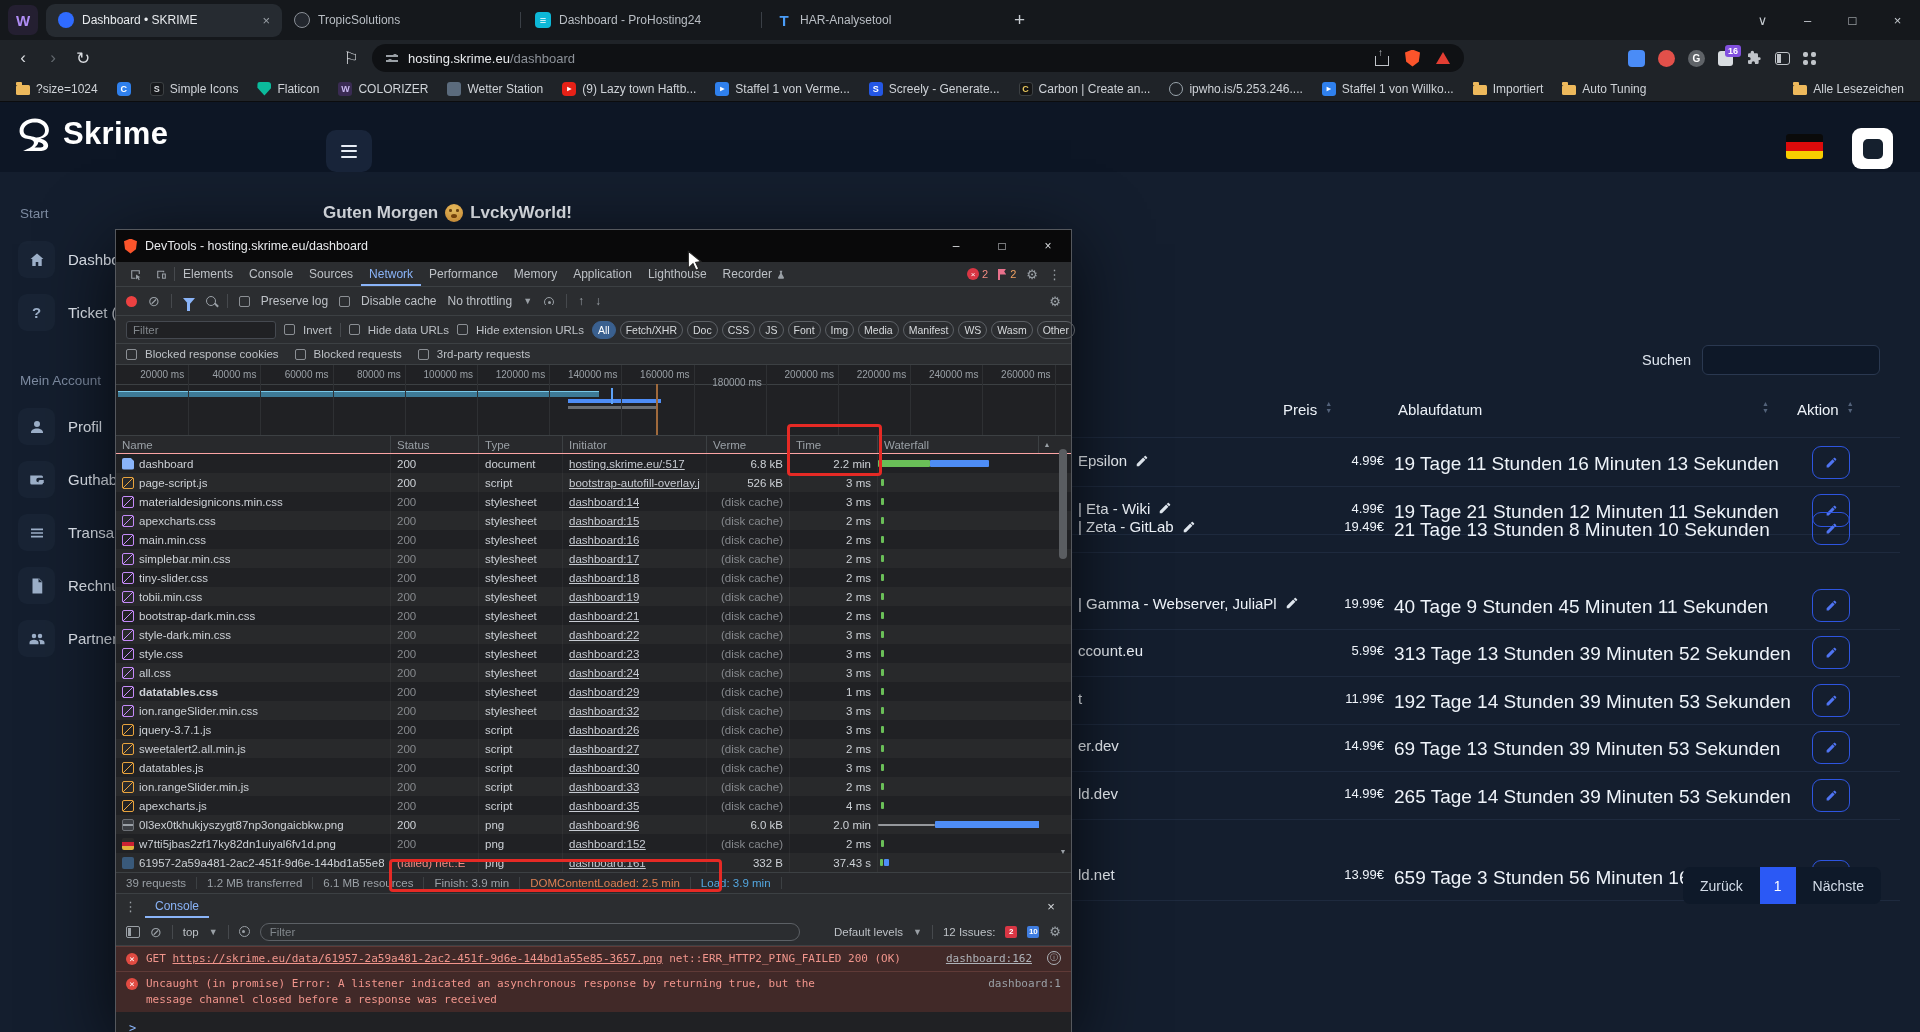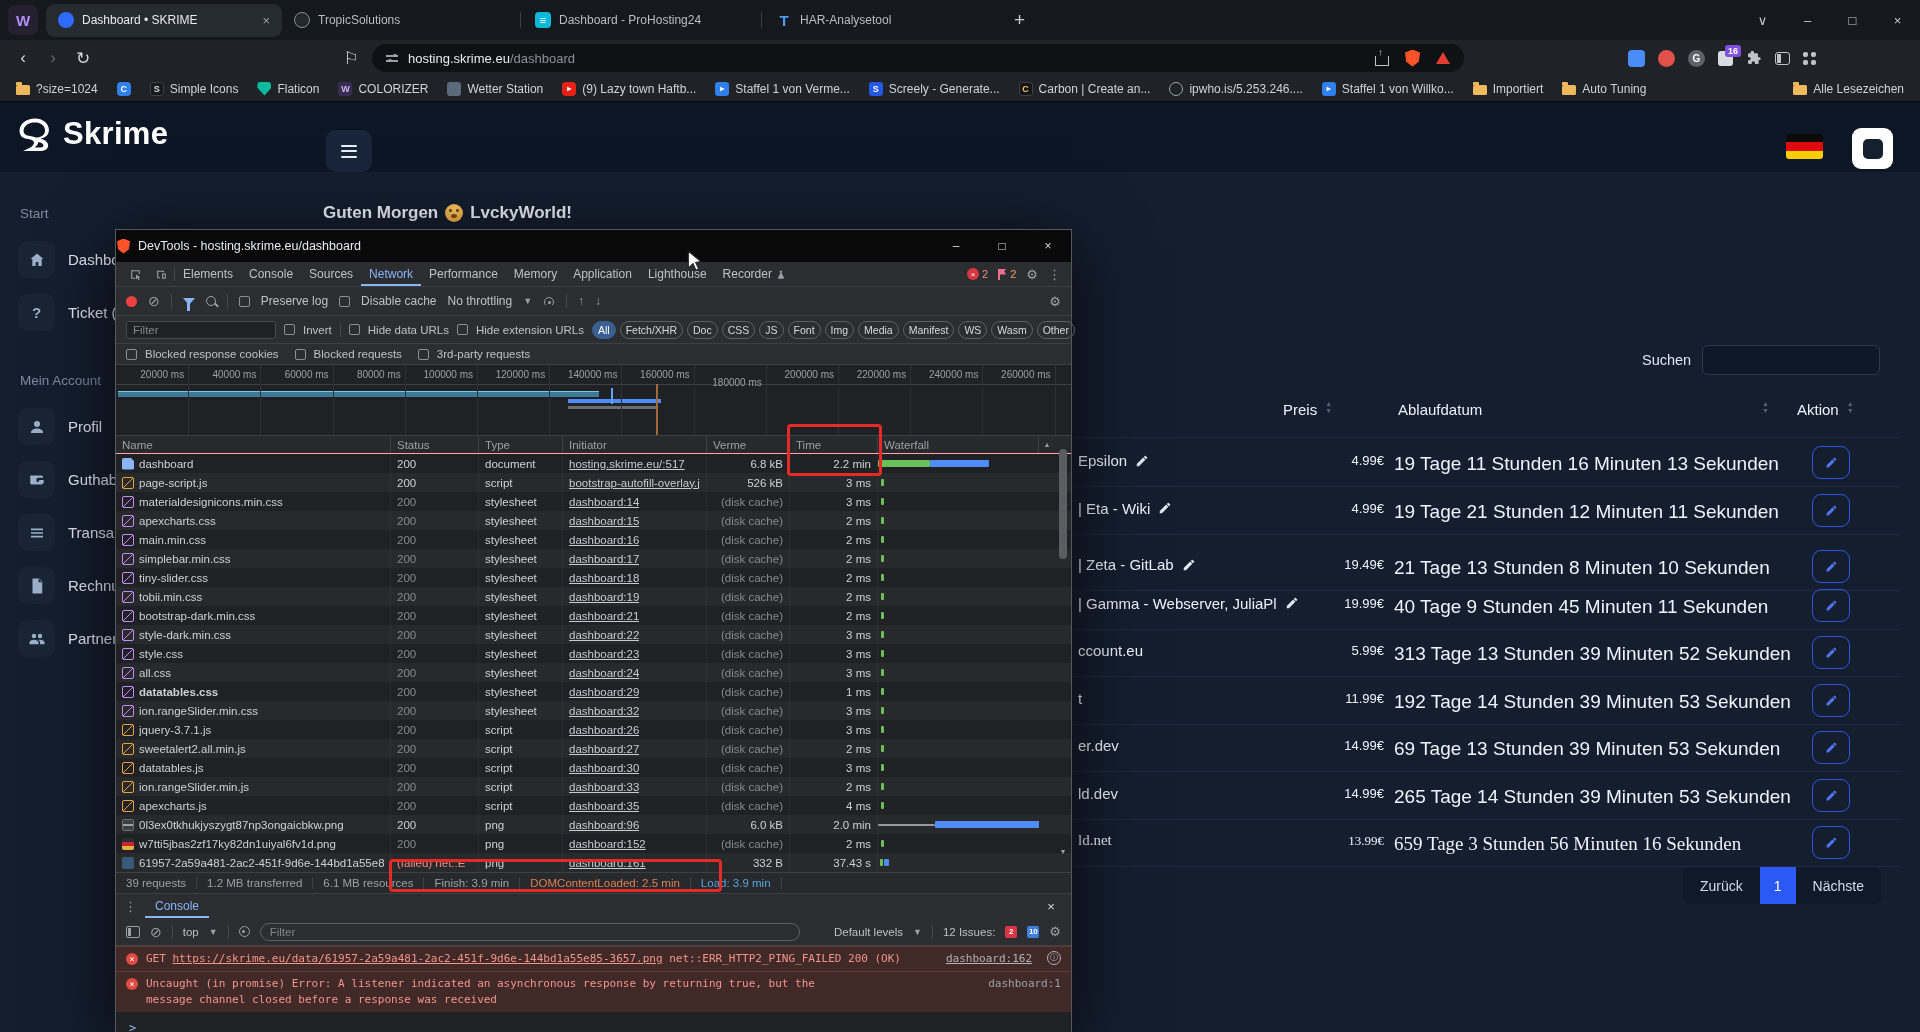--- a/index.html
+++ b/index.html
@@ -94,21 +94,21 @@
   .dname svg{width:14px;height:14px;fill:#dfe6ee}
   .dprice{position:absolute;left:150px;top:15px;width:170px;text-align:right;font-size:13px}
   .dexp{position:absolute;left:330px;top:15px;width:480px;font-size:19px}
   .dedit{position:absolute;left:748px;top:8px;width:38px;height:33px;border:1.5px solid #2e55e0;border-radius:9px;display:flex;align-items:center;justify-content:center;box-sizing:border-box}
   .dedit svg{width:13px;height:13px;fill:#4f74f2}
   #pager{position:absolute;top:867px;left:1683px;height:37px;display:flex;border-radius:7px;overflow:hidden;font-size:14px;background:#0e1929}
   .pg{padding:0 17px;display:flex;align-items:center;color:#d3dce8}
   .pg.cur{background:#2b59f5;color:#fff;padding:0 14px}
   
   #dev{position:absolute;left:116px;top:230px;width:955px;height:802px;background:#202124;outline:1px solid #55585d;box-shadow:0 14px 70px rgba(0,0,0,.72);font-size:12px}
-  #devtitle{height:32px;background:#09090a;display:flex;align-items:center;gap:8px;padding-left:1px;color:#e8eaed;font-size:12.5px}
+  #devtitle{height:32px;background:#09090a;display:flex;align-items:center;gap:8px;padding-left:8px;color:#e8eaed;font-size:12.5px}
   #devtitle .wbtns{margin-left:auto;display:flex;height:32px}
   #devtitle .wbtn{width:46px;display:flex;align-items:center;justify-content:center;color:#d8dbde;font-size:12px}
   #devtabs{height:24px;background:#2b2d30;border-bottom:1px solid #3c4043;display:flex;align-items:center;color:#bdc1c6;font-size:12px;padding-left:6px}
   .iico{width:26px;display:flex;justify-content:center;align-items:center;color:#9aa0a6}
   .dtab{padding:0 8px;height:100%;display:flex;align-items:center;gap:4px;white-space:nowrap}
   .dtab.sel{color:#8ab4f8;box-shadow:inset 0 -2px 0 #8ab4f8}
   #devtabs .right{margin-left:auto;display:flex;align-items:center;gap:10px;padding-right:10px}
   .cx{width:12px;height:12px;border-radius:50%;background:#d93644;color:#fff;font-size:8px;display:flex;align-items:center;justify-content:center}
   .bdg{display:flex;gap:3px;align-items:center;font-size:11px;color:#f28b82}
   .bdg.warn{color:#f0a263}
@@ -473,21 +473,21 @@
             </svg>
           </span></span>
         <span class="dprice">4.99€</span>
         <span class="dexp">19 Tage 21 Stunden 12 Minuten 11 Sekunden</span>
         <span class="dedit">
           <svg viewBox="0 0 24 24">
             <path d="M3 17.2V21h3.8L17.8 10 14 6.2 3 17.2zM20.7 7.1c.4-.4.4-1 0-1.4l-2.4-2.4c-.4-.4-1-.4-1.4 0l-1.9 1.9 3.8 3.8 1.9-1.9z"></path>
           </svg>
         </span>
       </div>
-      <div class="drow" style="top: 542px;">
+      <div class="drow" style="top: 504px;">
         <span class="dname">| Zeta - GitLab<span style="display: flex;">
             <svg viewBox="0 0 24 24">
               <path d="M3 17.2V21h3.8L17.8 10 14 6.2 3 17.2zM20.7 7.1c.4-.4.4-1 0-1.4l-2.4-2.4c-.4-.4-1-.4-1.4 0l-1.9 1.9 3.8 3.8 1.9-1.9z"></path>
             </svg>
           </span></span>
         <span class="dprice">19.49€</span>
         <span class="dexp">21 Tage 13 Stunden 8 Minuten 10 Sekunden</span>
         <span class="dedit">
           <svg viewBox="0 0 24 24">
             <path d="M3 17.2V21h3.8L17.8 10 14 6.2 3 17.2zM20.7 7.1c.4-.4.4-1 0-1.4l-2.4-2.4c-.4-.4-1-.4-1.4 0l-1.9 1.9 3.8 3.8 1.9-1.9z"></path>
@@ -541,21 +541,21 @@
       <div class="drow" style="top: 770.5px;">
         <span class="dname">ld.dev</span>
         <span class="dprice">14.99€</span>
         <span class="dexp">265 Tage 14 Stunden 39 Minuten 53 Sekunden</span>
         <span class="dedit">
           <svg viewBox="0 0 24 24">
             <path d="M3 17.2V21h3.8L17.8 10 14 6.2 3 17.2zM20.7 7.1c.4-.4.4-1 0-1.4l-2.4-2.4c-.4-.4-1-.4-1.4 0l-1.9 1.9 3.8 3.8 1.9-1.9z"></path>
           </svg>
         </span>
       </div>
-      <div class="drow" style="top: 818px; font-family: Liberation Serif, serif;">
+      <div class="drow" style="top: 852px;">
         <span class="dname">ld.net</span>
         <span class="dprice">13.99€</span>
         <span class="dexp">659 Tage 3 Stunden 56 Minuten 16 Sekunden</span>
         <span class="dedit">
           <svg viewBox="0 0 24 24">
             <path d="M3 17.2V21h3.8L17.8 10 14 6.2 3 17.2zM20.7 7.1c.4-.4.4-1 0-1.4l-2.4-2.4c-.4-.4-1-.4-1.4 0l-1.9 1.9 3.8 3.8 1.9-1.9z"></path>
           </svg>
         </span>
       </div>
     </div>

